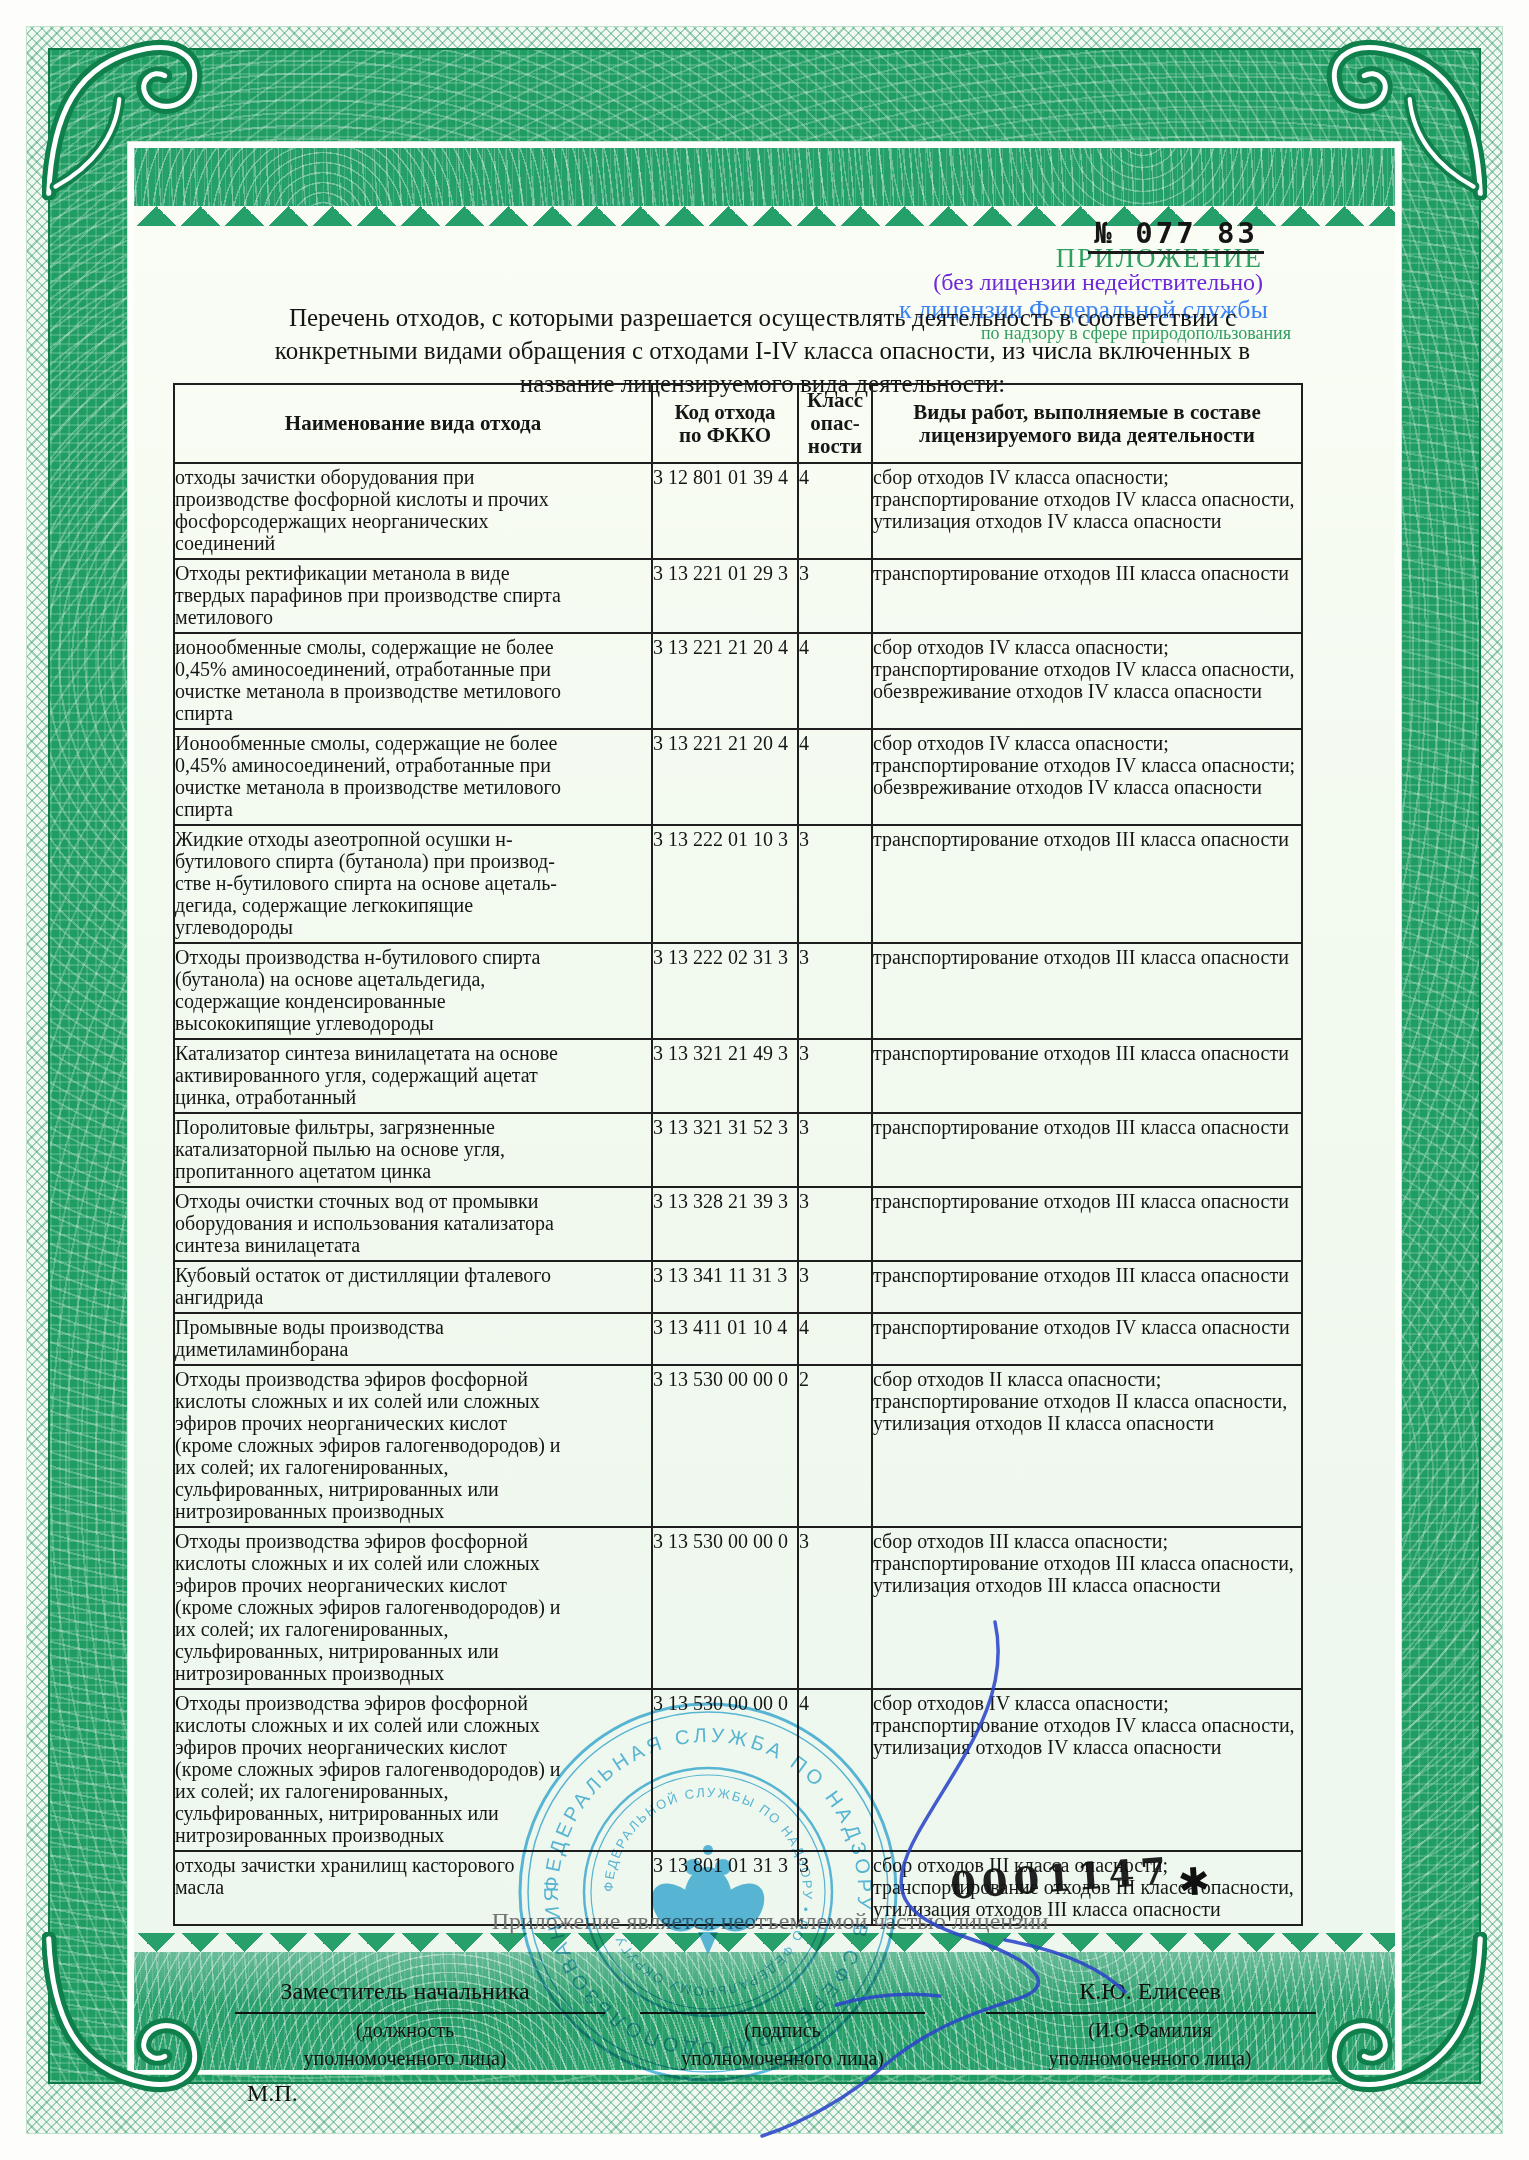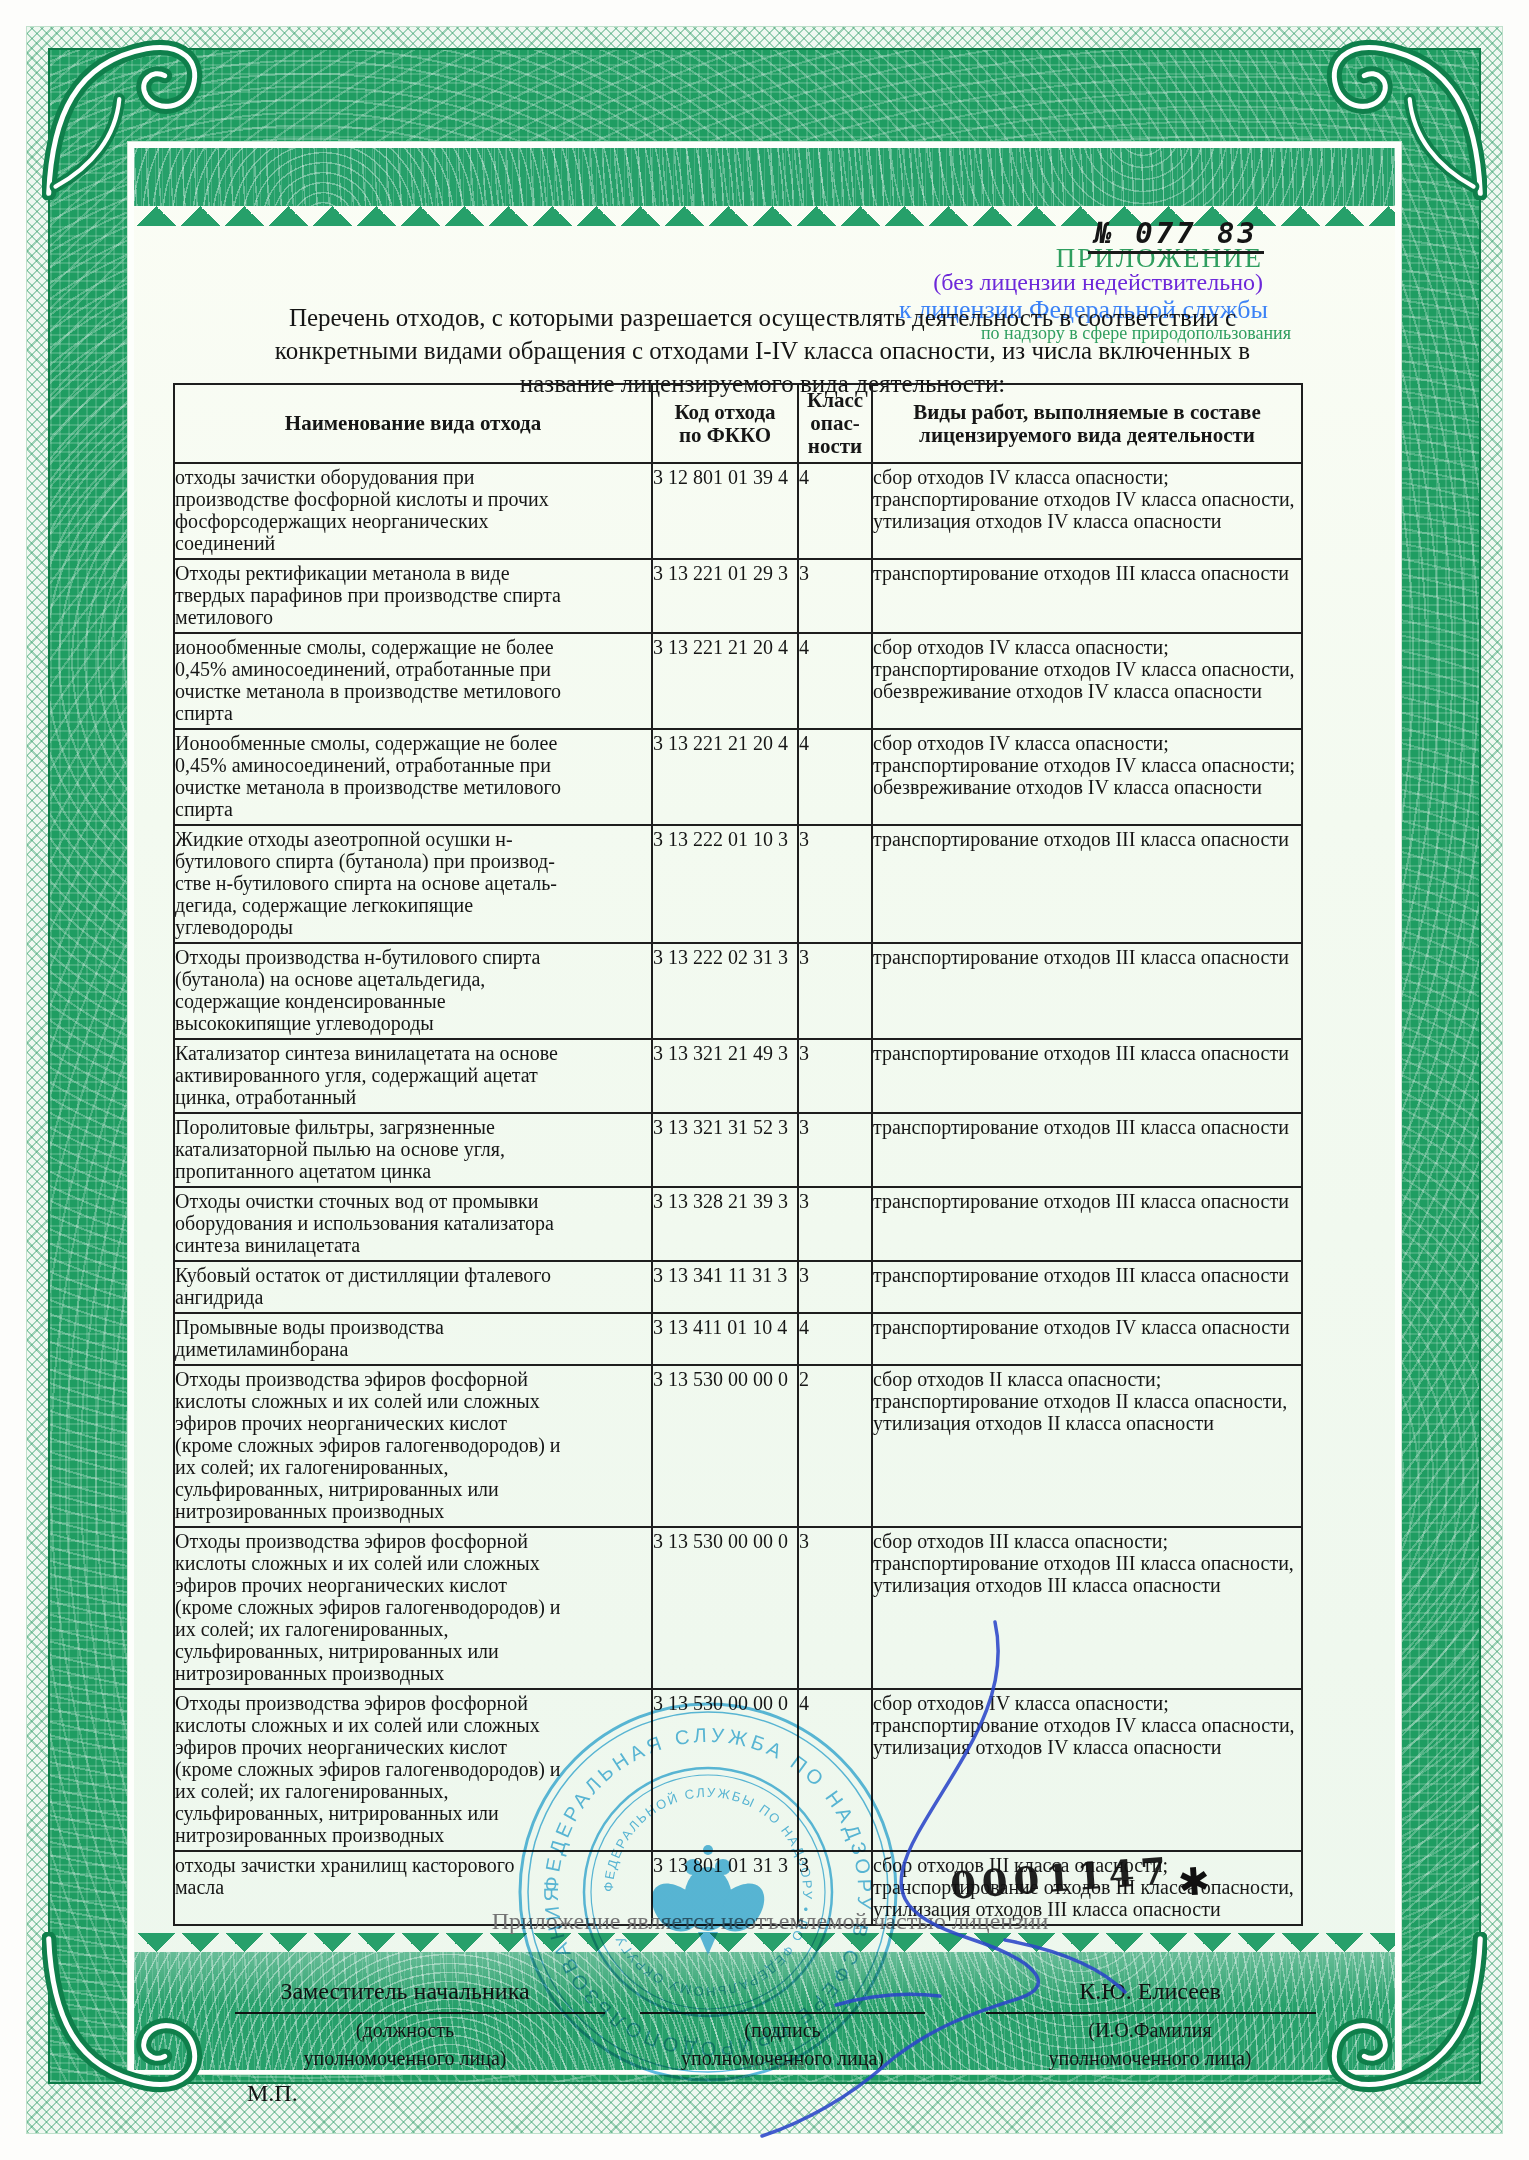--- a/index.html
+++ b/index.html
@@ -47,21 +47,21 @@
   .corner{position:absolute;width:168px;height:168px;z-index:3;}
   .c-tl{left:42px;top:32px}
   .c-tr{right:42px;top:32px;transform:scaleX(-1)}
   .c-bl{left:42px;bottom:60px;transform:scaleY(-1)}
   .c-br{right:42px;bottom:60px;transform:scale(-1,-1)}
 
   
   .abs{position:absolute;}
   .doc-number{right:265px;top:216px;z-index:4;font-family:"DejaVu Sans Mono",monospace;
     font-weight:bold;font-size:29px;letter-spacing:3px;color:#151515;
-    border-bottom:3px solid #1a1a1a;padding:0 6px 1px 6px;font-style:italic;}
+    border-bottom:3px solid #1a1a1a;padding:0 6px 1px 6px;}
   .green-caps{color:#2f9e5f;z-index:3;font-size:27px;letter-spacing:2px;right:266px;top:243px;}
   .invalid-note{right:266px;top:269px;z-index:4;font-size:24px;color:#6d28d9;}
   .lic1{right:261px;top:295px;z-index:3;font-size:26px;color:#3b82f6;}
   .lic2{right:238px;top:323px;z-index:3;font-size:18px;color:#2f9e5f;}
   .intro{left:205px;top:301px;width:1115px;z-index:4;font-size:25px;line-height:33px;
     text-align:center;white-space:pre-line;color:#151515;}
 
   
   .table-wrap{position:absolute;left:173px;top:383px;z-index:4;}
   table.waste{border-collapse:collapse;table-layout:fixed;width:1128px;background:transparent;}

